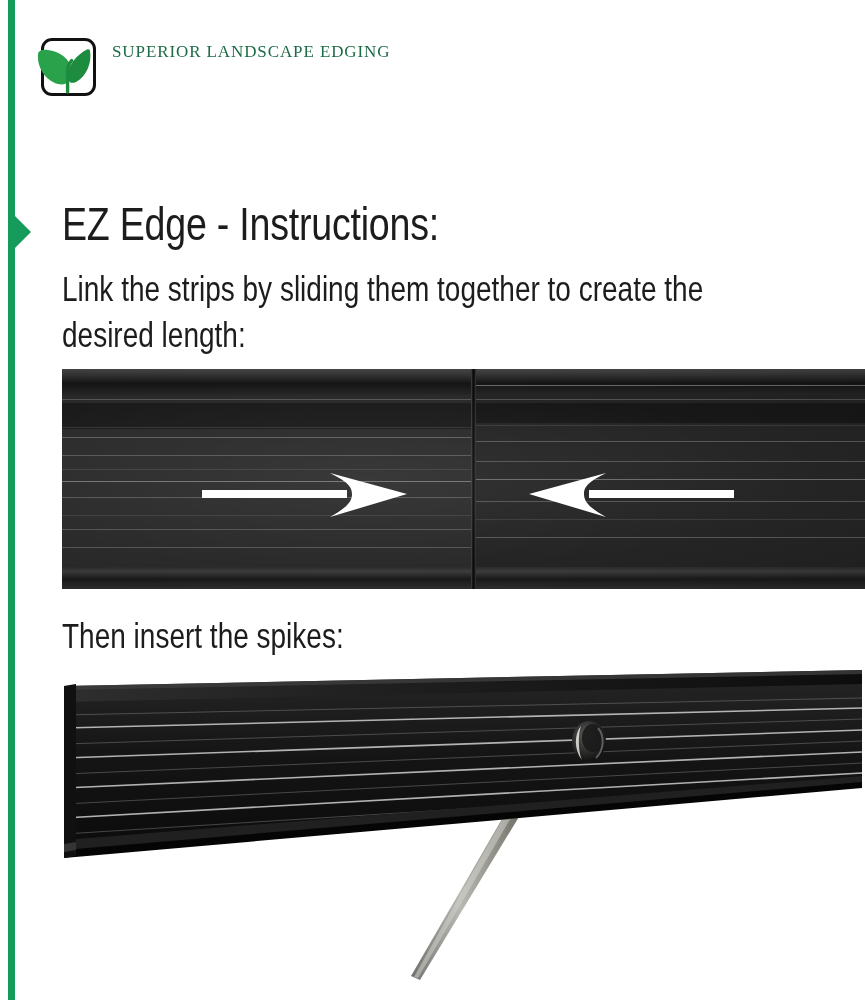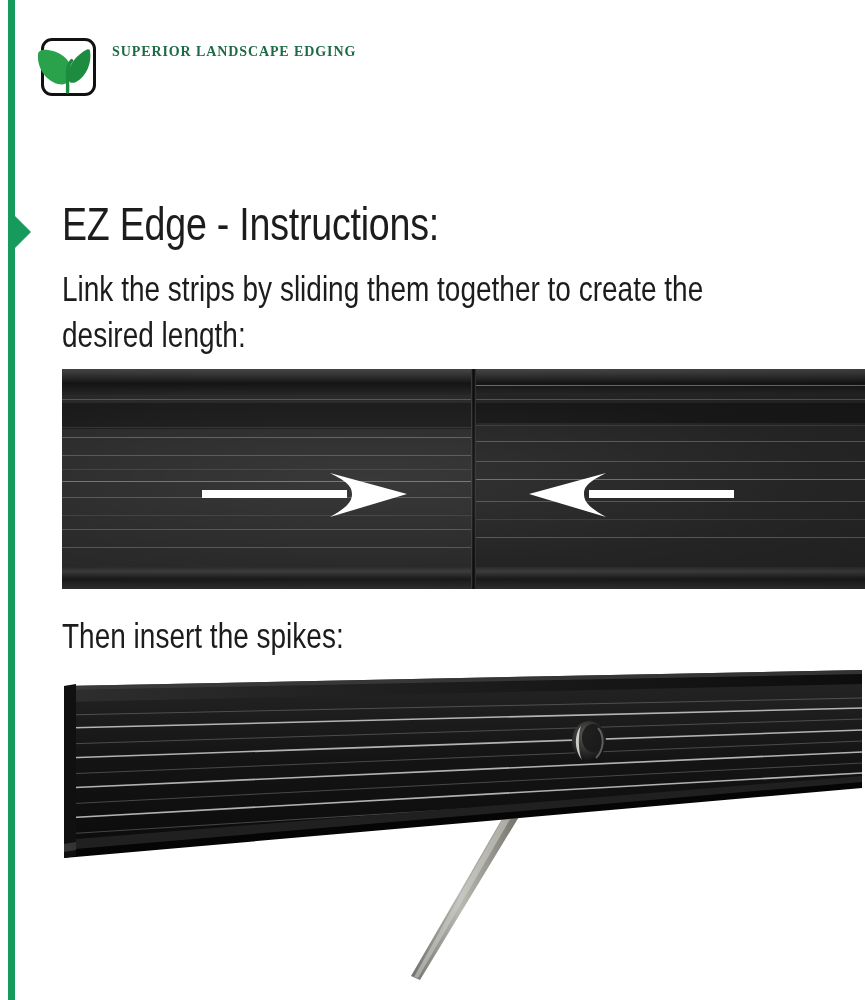--- a/index.html
+++ b/index.html
@@ -60,25 +60,25 @@
     font-family: "Liberation Serif", serif;
     font-size: 41px;
     line-height: 40px;
     letter-spacing: 1.5px;
     color: #111111;
     font-weight: 400;
     white-space: nowrap;
   }
   .brand-tagline {
     font-family: "Liberation Serif", serif;
-    font-size: 14px;
+    font-size: 17px;
     line-height: 22px;
     letter-spacing: 0.9px;
     color: #1d6b46;
-    font-weight: 700;
+    font-weight: 400;
     white-space: nowrap;
     margin-top: 3px;
   }
 
   .page-title {
     position: absolute;
     left: 62px; top: 198px;
     font-size: 47px;
     line-height: 52px;
     font-weight: 400;

